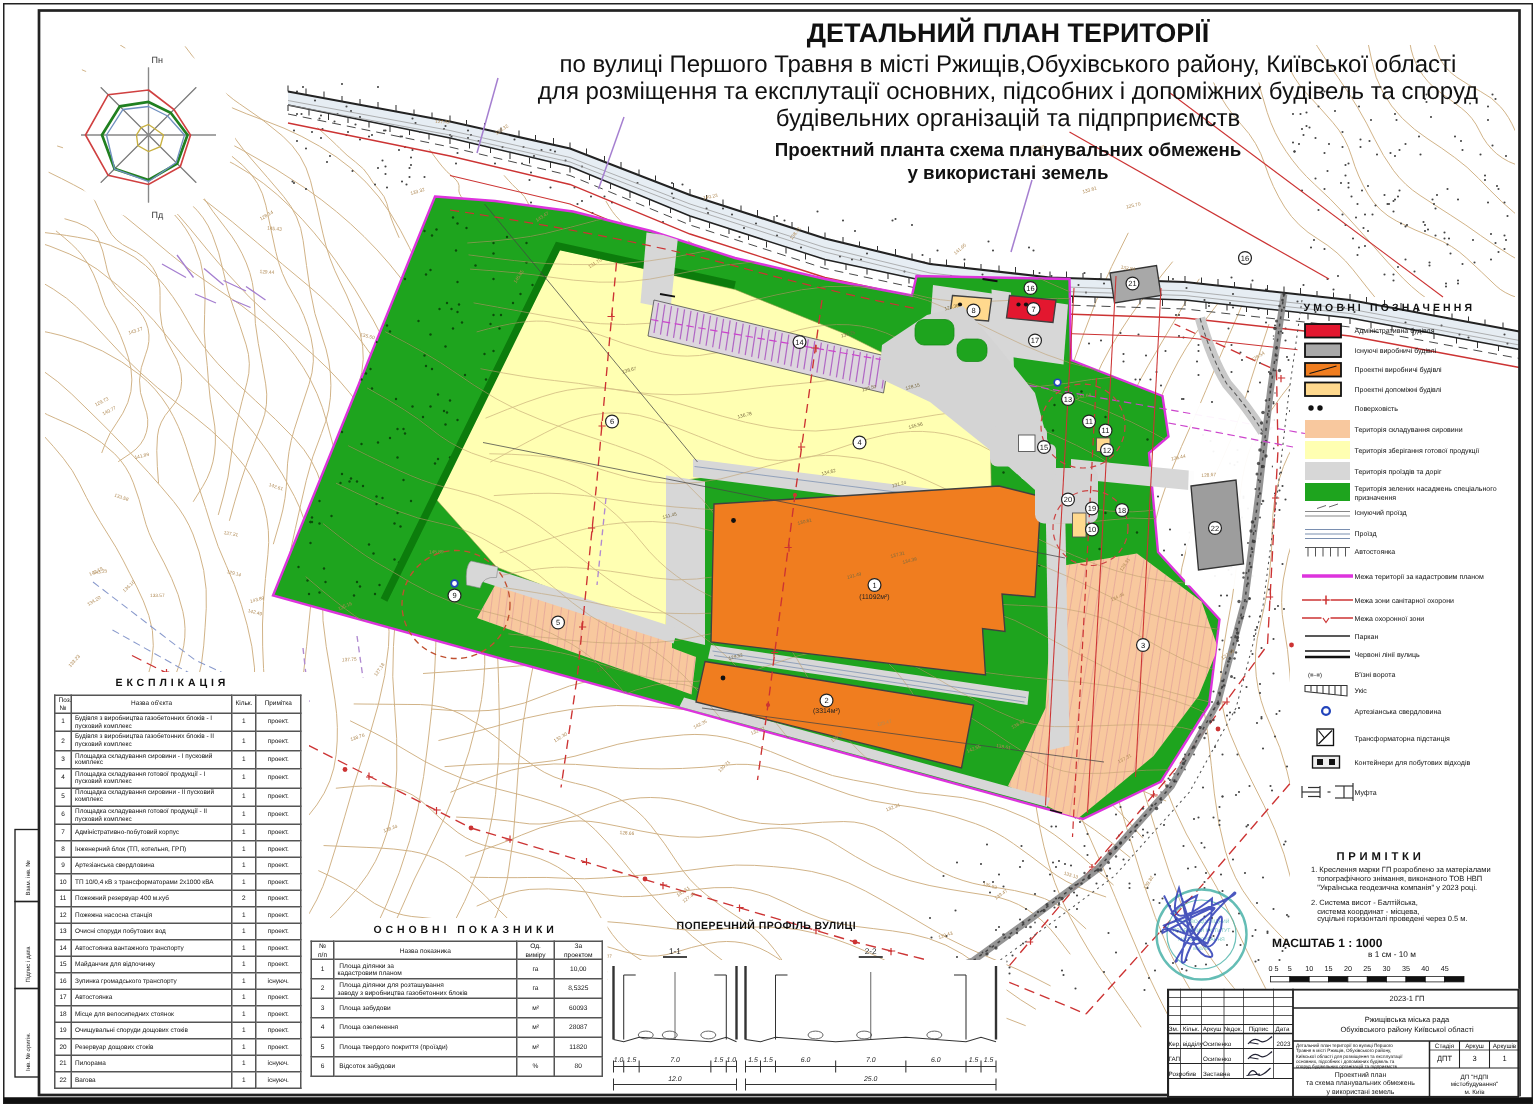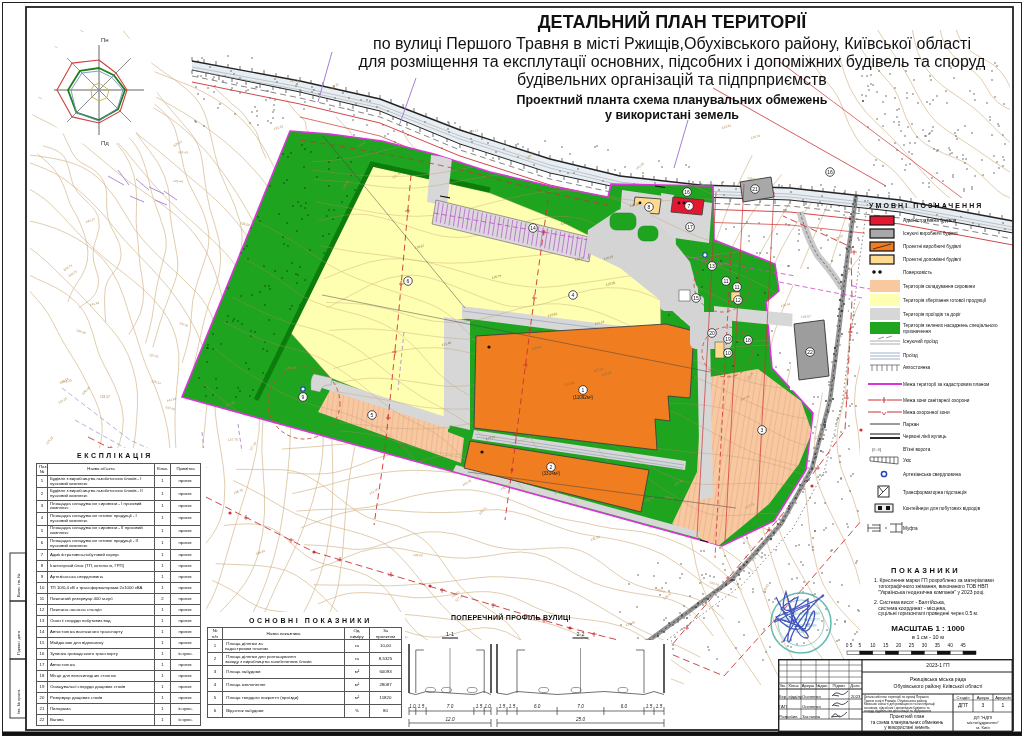--- a/index.html
+++ b/index.html
@@ -2319,31 +2319,31 @@
           <td style="text-align:center;">6</td>
           <td>&nbsp;Відсоток забудови</td>
           <td style="text-align:center;">%</td>
           <td style="text-align:center;">80</td>
         </tr>
 </tbody>
     </table>
 
 <div class="abs" style="left:451px;top:614px;font-size:7px;font-weight:bold;letter-spacing:0.3px;color:#111;">ПОПЕРЕЧНИЙ ПРОФІЛЬ  ВУЛИЦІ</div>
 
-<div class="abs" style="left:891px;top:566px;font-size:7.5px;font-weight:bold;letter-spacing:2.5px;color:#111;">ПОКАЗНИКИ</div>
+<div class="abs" style="left:891px;top:566px;font-size:7.5px;font-weight:bold;letter-spacing:2.5px;color:#111;">ПРИМІТКИ</div>
 <div class="abs" style="left:874px;top:578px;width:132px;font-size:5px;color:#111;line-height:1.18;">
 1. Креслення марки ГП розроблено за матеріалами<br>
 &nbsp;&nbsp;&nbsp;топографічного знімання, виконаного ТОВ НВП<br>
 &nbsp;&nbsp;&nbsp;"Українська геодезична компанія" у 2023 році.<br>
 <span style="display:block;height:4px;"></span>
 2. Система висот - Балтійська,<br>
 &nbsp;&nbsp;&nbsp;система координат - місцева,<br>
 &nbsp;&nbsp;&nbsp;суцільні горизонталі проведені через 0.5 м.
 </div>
-<div class="abs" style="left:848px;top:624px;width:160px;text-align:center;font-size:8px;font-weight:bold;color:#111;">МАСШТАБ 1 : 1000</div>
+<div class="abs" style="left:848px;top:624px;width:160px;text-align:left;font-size:8px;font-weight:bold;color:#111;">МАСШТАБ 1 : 1000</div>
 <div class="abs" style="left:848px;top:634px;width:160px;text-align:center;font-size:5.5px;color:#111;">в 1 см - 10 м</div>
 
 <svg class="abs" style="left:778px;top:659px" width="235" height="73" viewBox="0 0 235 73">
   <rect x="0" y="0" width="235" height="73" fill="#fff"></rect>
   <g stroke="#222" fill="none">
     <rect x="0.7" y="0.7" width="233.6" height="71.6" stroke-width="1.4"></rect>
     <line x1="84" y1="0" x2="84" y2="72" stroke-width="1.2"></line>
     <line x1="0" y1="24" x2="84" y2="24" stroke-width="0.7"></line>
     <line x1="0" y1="30" x2="84" y2="30" stroke-width="1"></line>
     <line x1="0" y1="6" x2="84" y2="6" stroke-width="0.5"></line>

